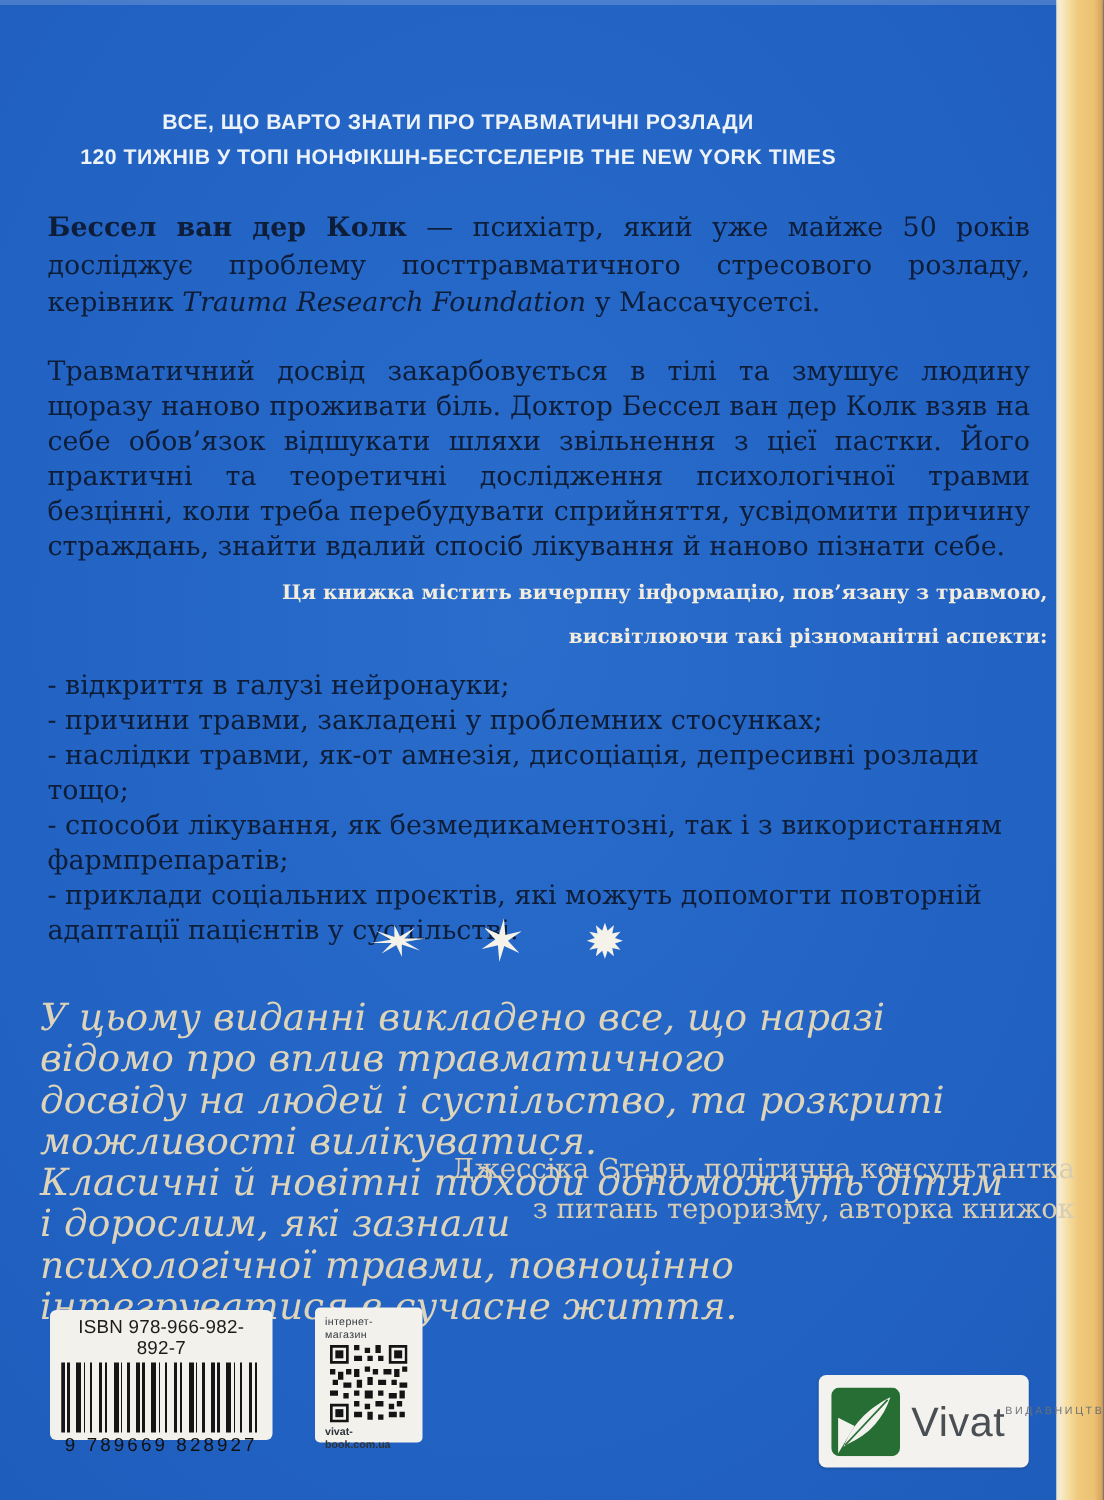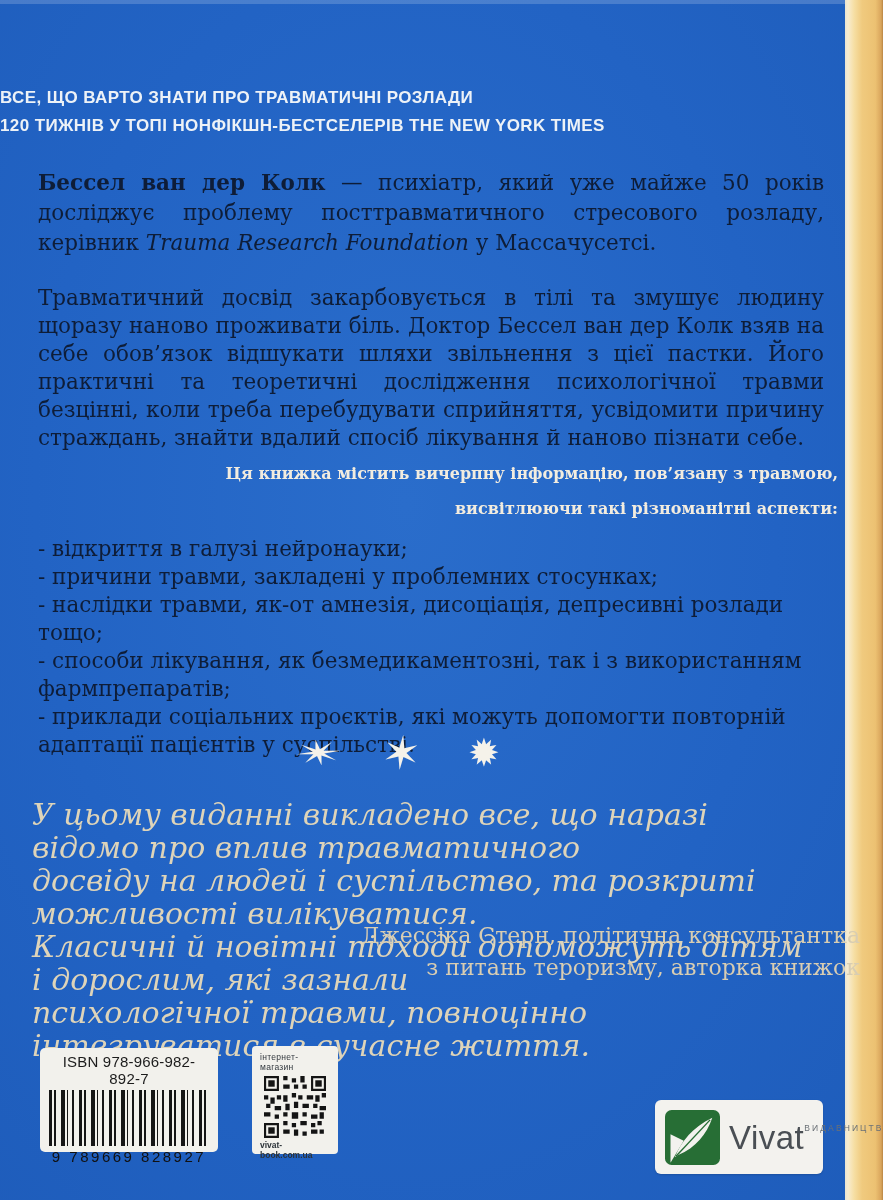--- a/index.html
+++ b/index.html
@@ -5,21 +5,21 @@
   html,body{margin:0;padding:0;background:#777;}
   .photo{
     position:relative;width:883px;height:1200px;overflow:hidden;
     background:radial-gradient(ellipse at 46% 42%, #2a6dcb 0%, #2263c4 55%, #1e5cba 100%);
     font-family:"DejaVu Serif", serif;
   }
   .photo::before{content:"";position:absolute;left:0;top:0;width:100%;height:4px;
     background:rgba(255,255,255,.18);}
   .page-edge{position:absolute;right:0;top:0;width:38px;height:1200px;
     background:linear-gradient(90deg,#e9e4d2 0px,#f8ecd0 3px,#f6dfa4 9px,#f0ca7e 45%,#ecc172 80%,#d9a55c 95%,#b98544 100%);}
-  .tagline{position:absolute;top:84px;left:0;width:733px;text-align:left;
+  .tagline{position:absolute;top:84px;left:0;width:733px;text-align:center;
     color:#edf2f7;font-family:"Liberation Sans",sans-serif;font-weight:600;
     font-size:17px;line-height:28px;letter-spacing:.4px;}
   .intro{position:absolute;top:168px;left:38px;width:786px;margin:0;
     color:#0e1d38;font-size:21.5px;line-height:30px;text-align:justify;}
   .intro b{font-weight:bold;}
   .intro i{font-style:italic;}
   .para{position:absolute;top:284px;left:38px;width:786px;margin:0;
     color:#0e1d38;font-size:21.5px;line-height:28px;text-align:justify;}
   .heading{position:absolute;top:456px;left:38px;width:800px;
     color:#f2ecdf;font-weight:bold;font-size:16px;line-height:35px;white-space:pre-line;text-align:right;}

